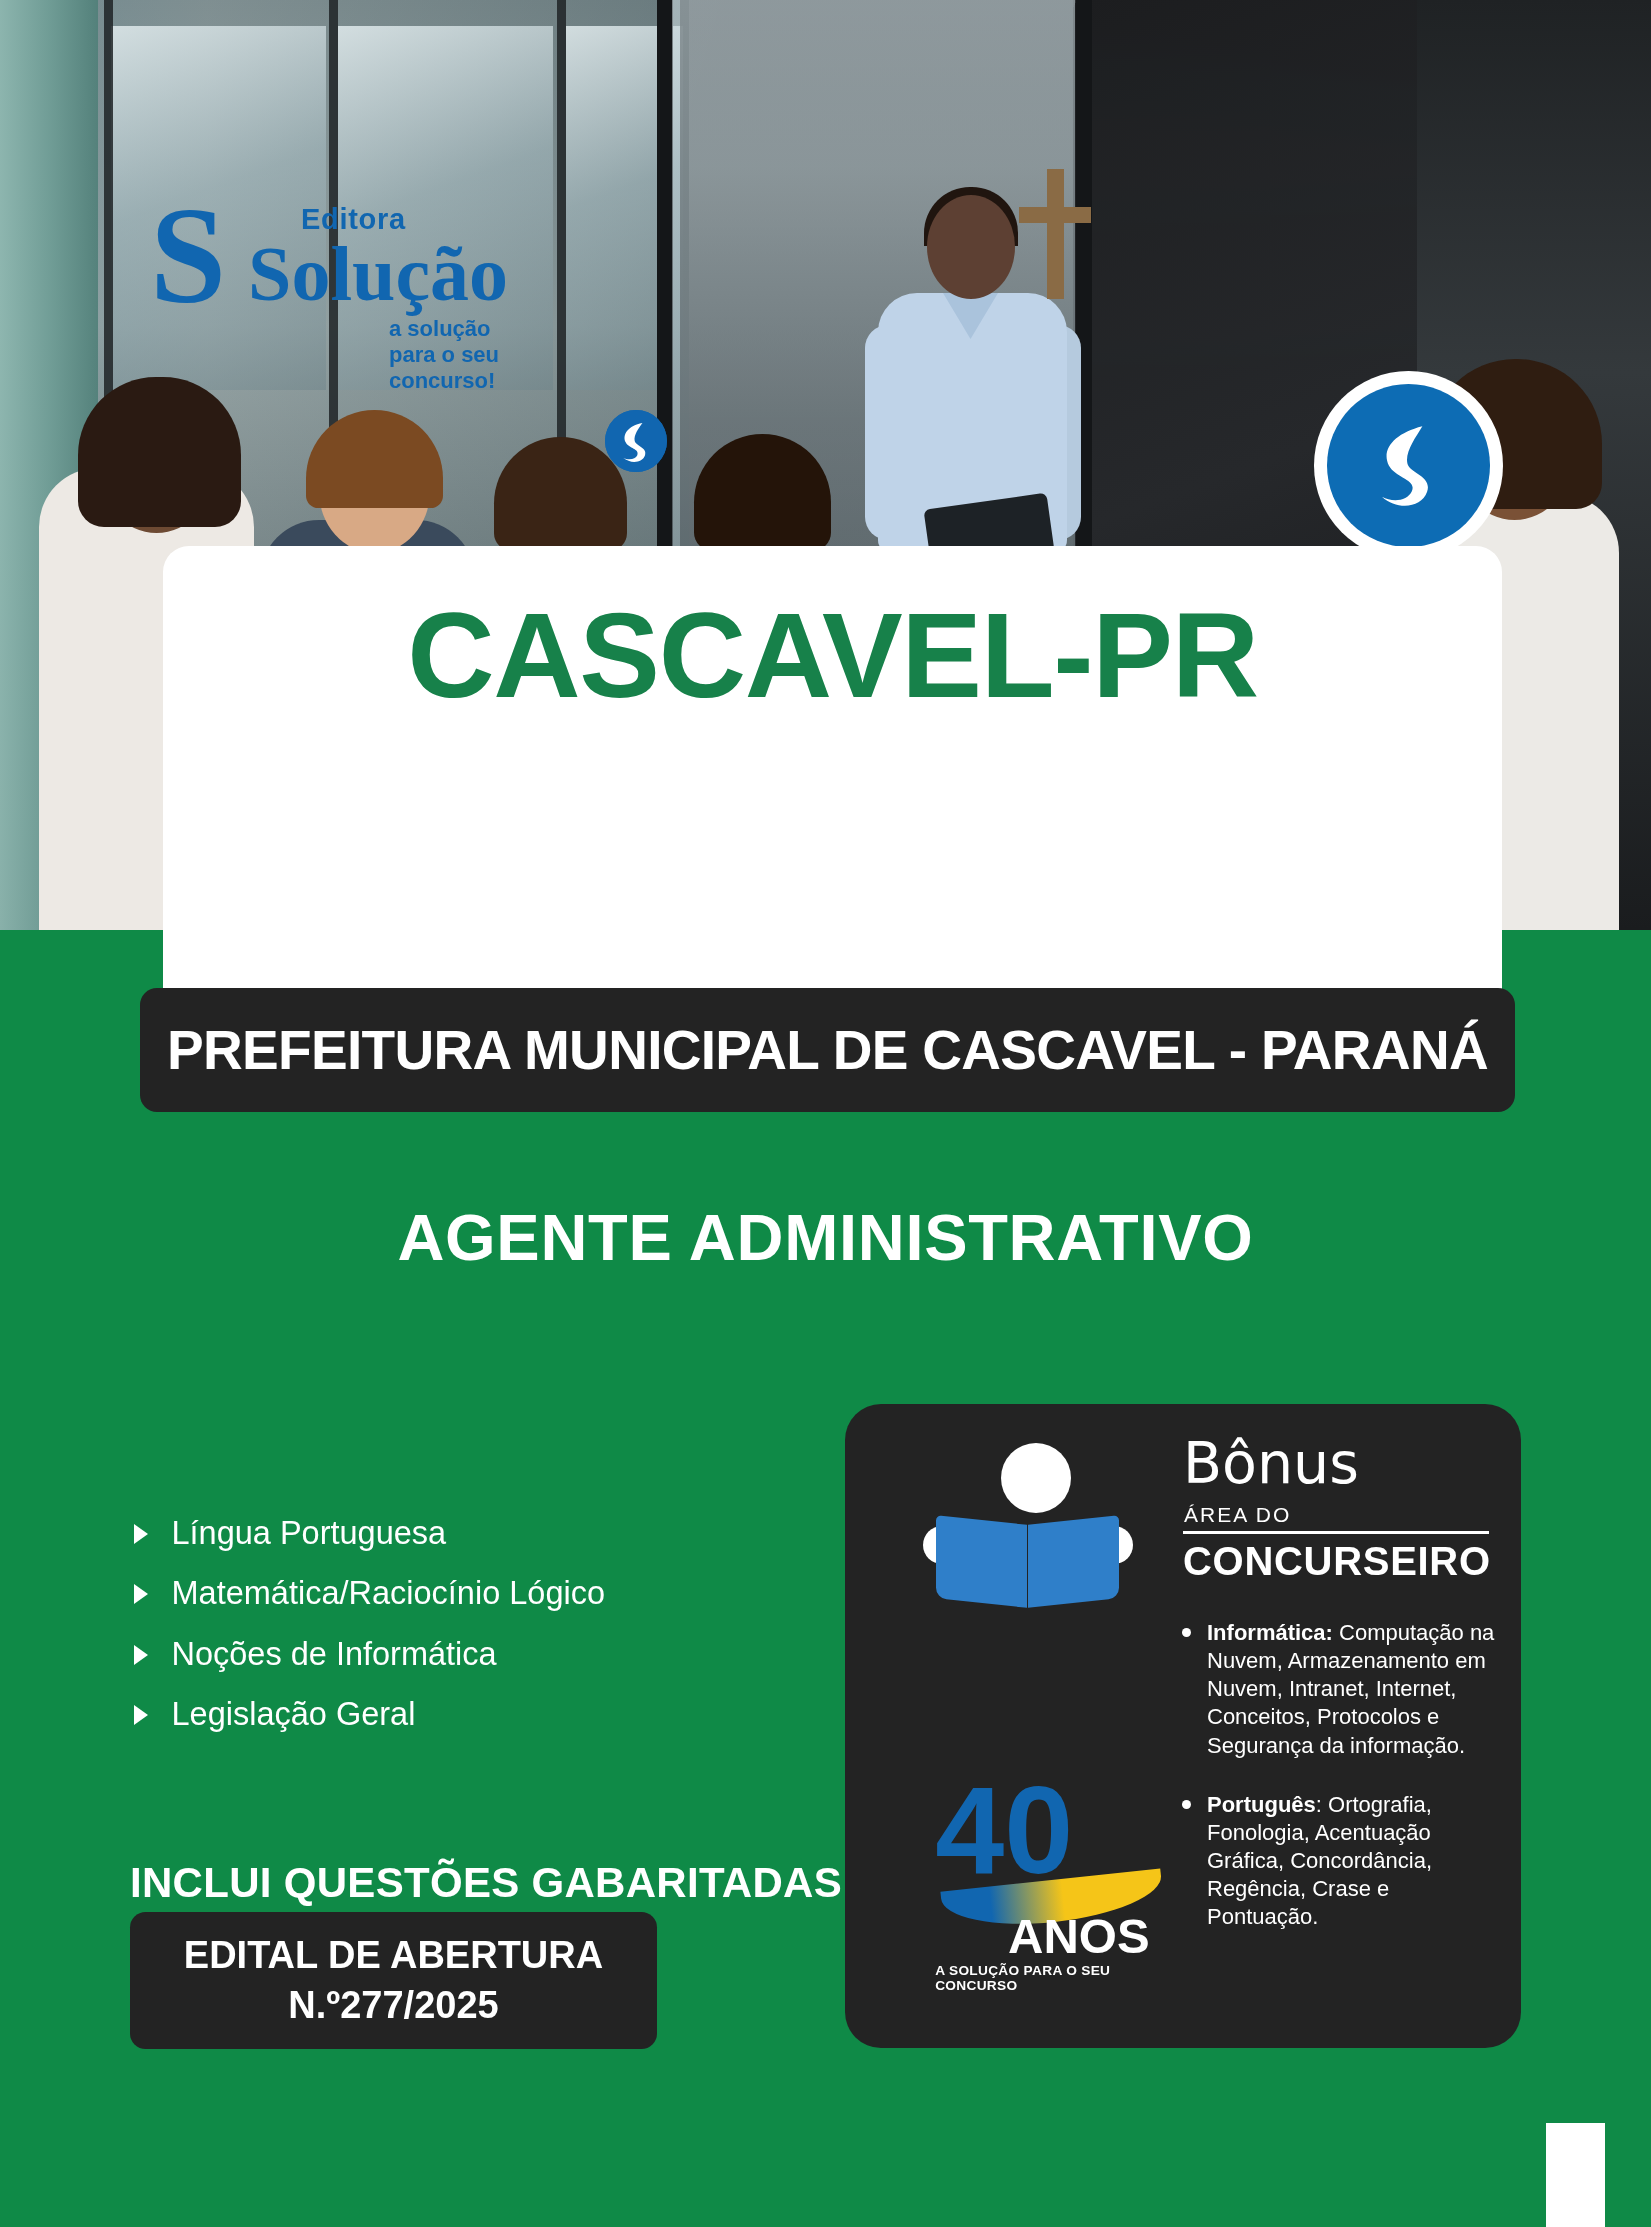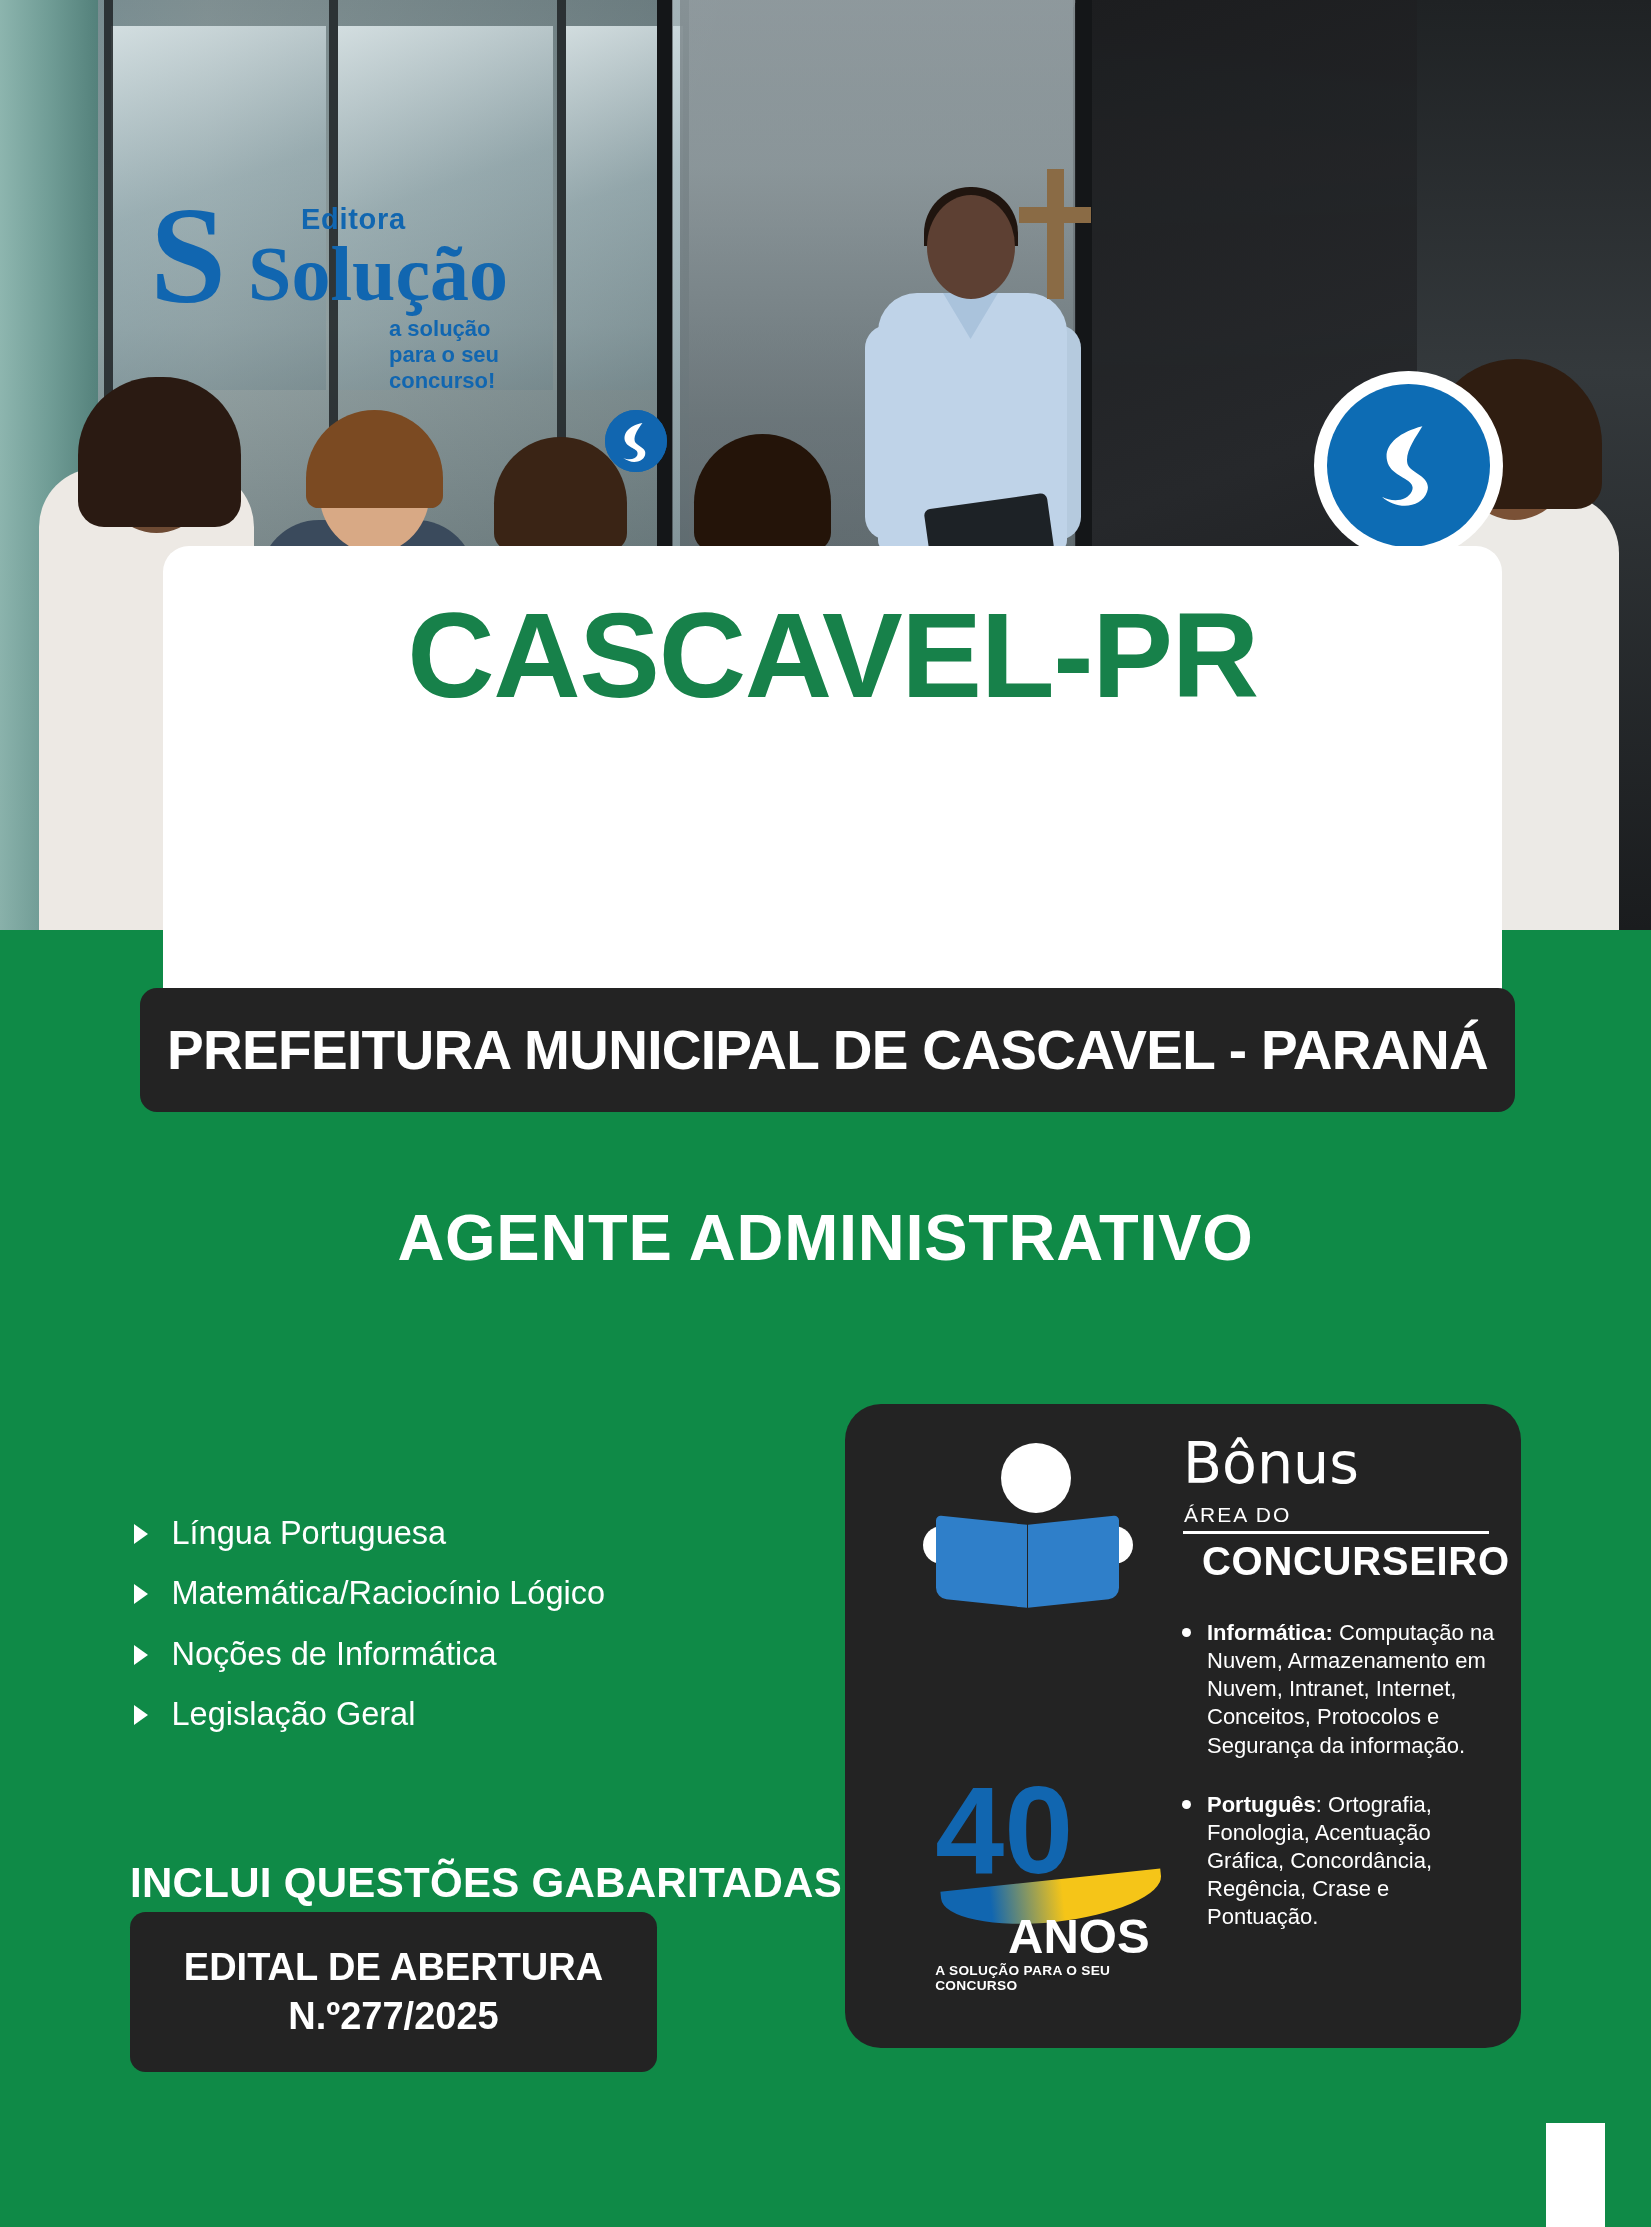--- a/index.html
+++ b/index.html
@@ -192,21 +192,21 @@
   }
   .subject-label { color: #ffffff; font-size: 32.5px; font-weight: 400; }
 
   
   .includes {
     position: absolute; left: 130px; top: 1859px;
     color: #ffffff; font-size: 42px; font-weight: 800; letter-spacing: 0.3px;
   }
   .edital-box {
     position: absolute; left: 130px; top: 1912px;
-    width: 527px; height: 160px;
+    width: 527px; height: 137px;
     background: #232323; border-radius: 15.6px;
     display: flex; flex-direction: column; align-items: center; justify-content: center;
   }
   .edital-box .l1 { color:#fff; font-size: 38px; font-weight: 800; }
   .edital-box .l2 { color:#fff; font-size: 38px; font-weight: 800; margin-top: 6.5px; }
 
   
   .bonus {
     position: absolute;
     left: 845px; top: 1404px;
@@ -221,21 +221,21 @@
   }
   .bonus-sub1 {
     position: absolute; left: 339px; top: 99px;
     color: #ffffff; font-size: 21px; letter-spacing: 2px;
   }
   .bonus-rule {
     position: absolute; left: 338px; top: 127px; width: 306px; height: 2.6px; background:#fff;
   }
   .bonus-sub2 {
     position: absolute; left: 338px; top: 135px;
-    color: #ffffff; font-size: 40px; font-weight: 800; letter-spacing: 0.7px; margin-left: 19px;
+    color: #ffffff; font-size: 40px; font-weight: 800; letter-spacing: 0.7px;
   }
   .book-icon { position: absolute; left: 78px; top: 39px; width: 208px; height: 195px; }
   .book-head { position:absolute; left:78px; top:0; width:70px; height:70px; border-radius:50%; background:#ffffff; }
   .book-left { position:absolute; left:13px; top:77px; width:91px; height:83px; background:#2f7fc9; border-radius:5.2px 0 0 10.4px; transform: skewY(6deg); }
   .book-right { position:absolute; left:105px; top:77px; width:91px; height:83px; background:#2f7fc9; border-radius:0 5.2px 10.4px 0; transform: skewY(-6deg); }
   .book-dot-l { position:absolute; left:0px; top:83px; width:38px; height:38px; border-radius:50%; background:#ffffff; }
   .book-dot-r { position:absolute; left:172px; top:83px; width:38px; height:38px; border-radius:50%; background:#ffffff; }
 
   .bullets { position: absolute; left: 332px; top: 215px; width: 325px; }
   .bullet-item { position: relative; padding-left: 30px; margin-bottom: 31px; color:#ffffff; font-size: 22px; line-height: 1.28; }

